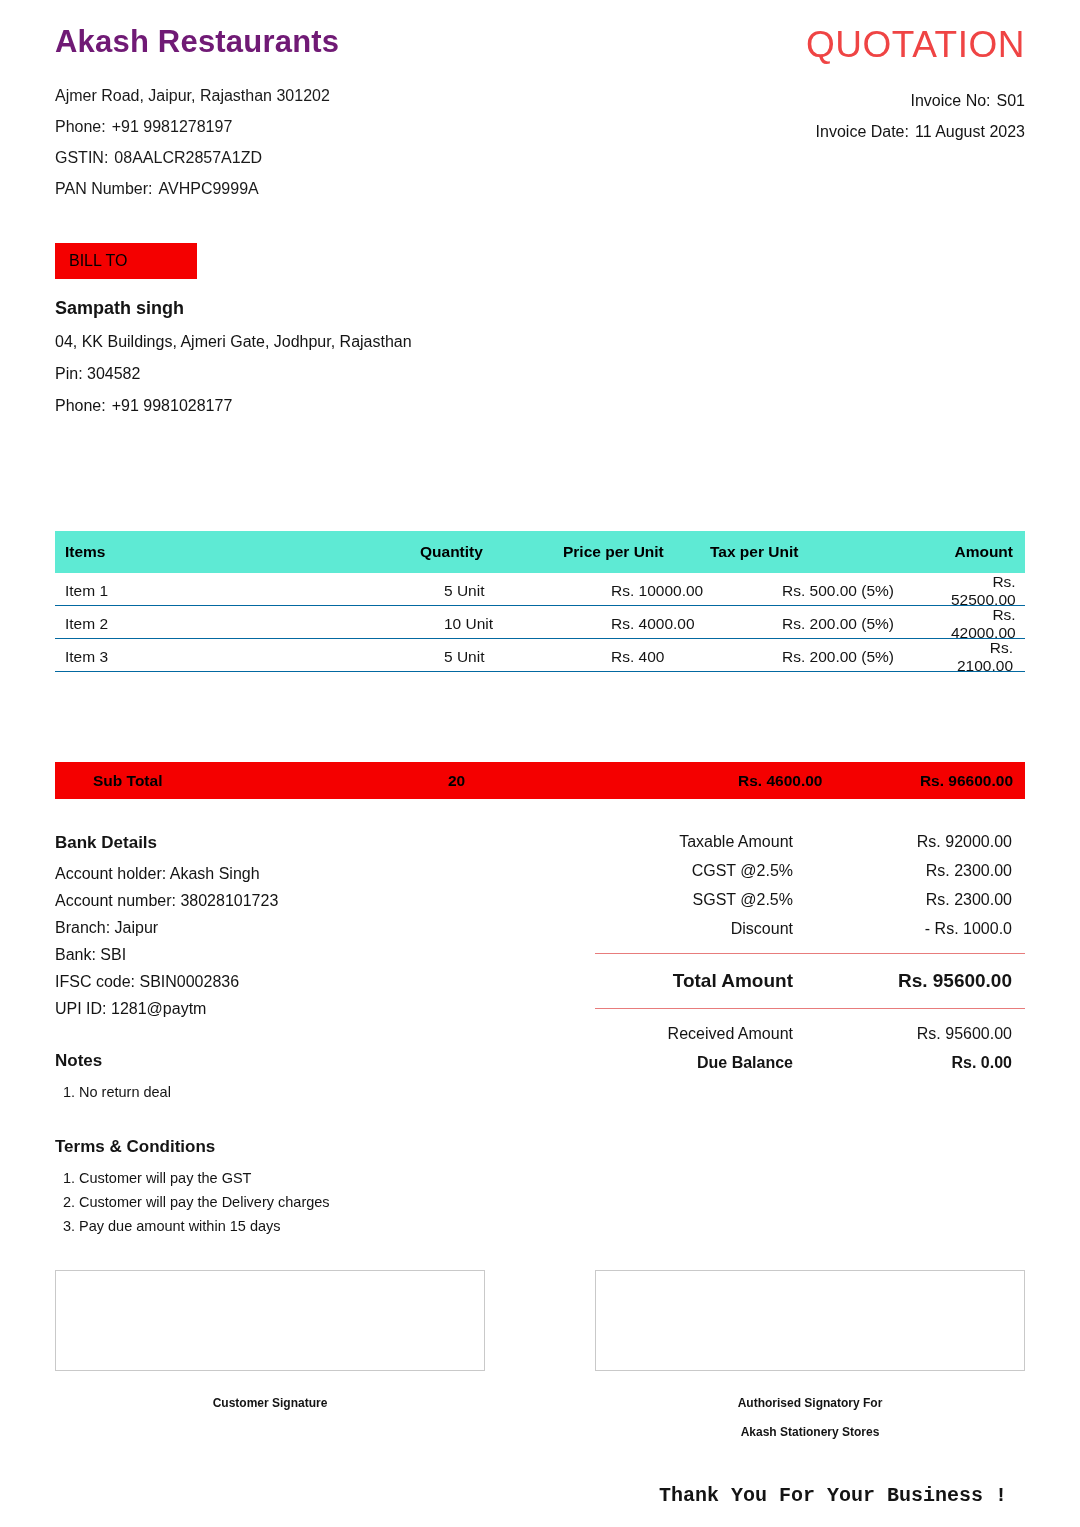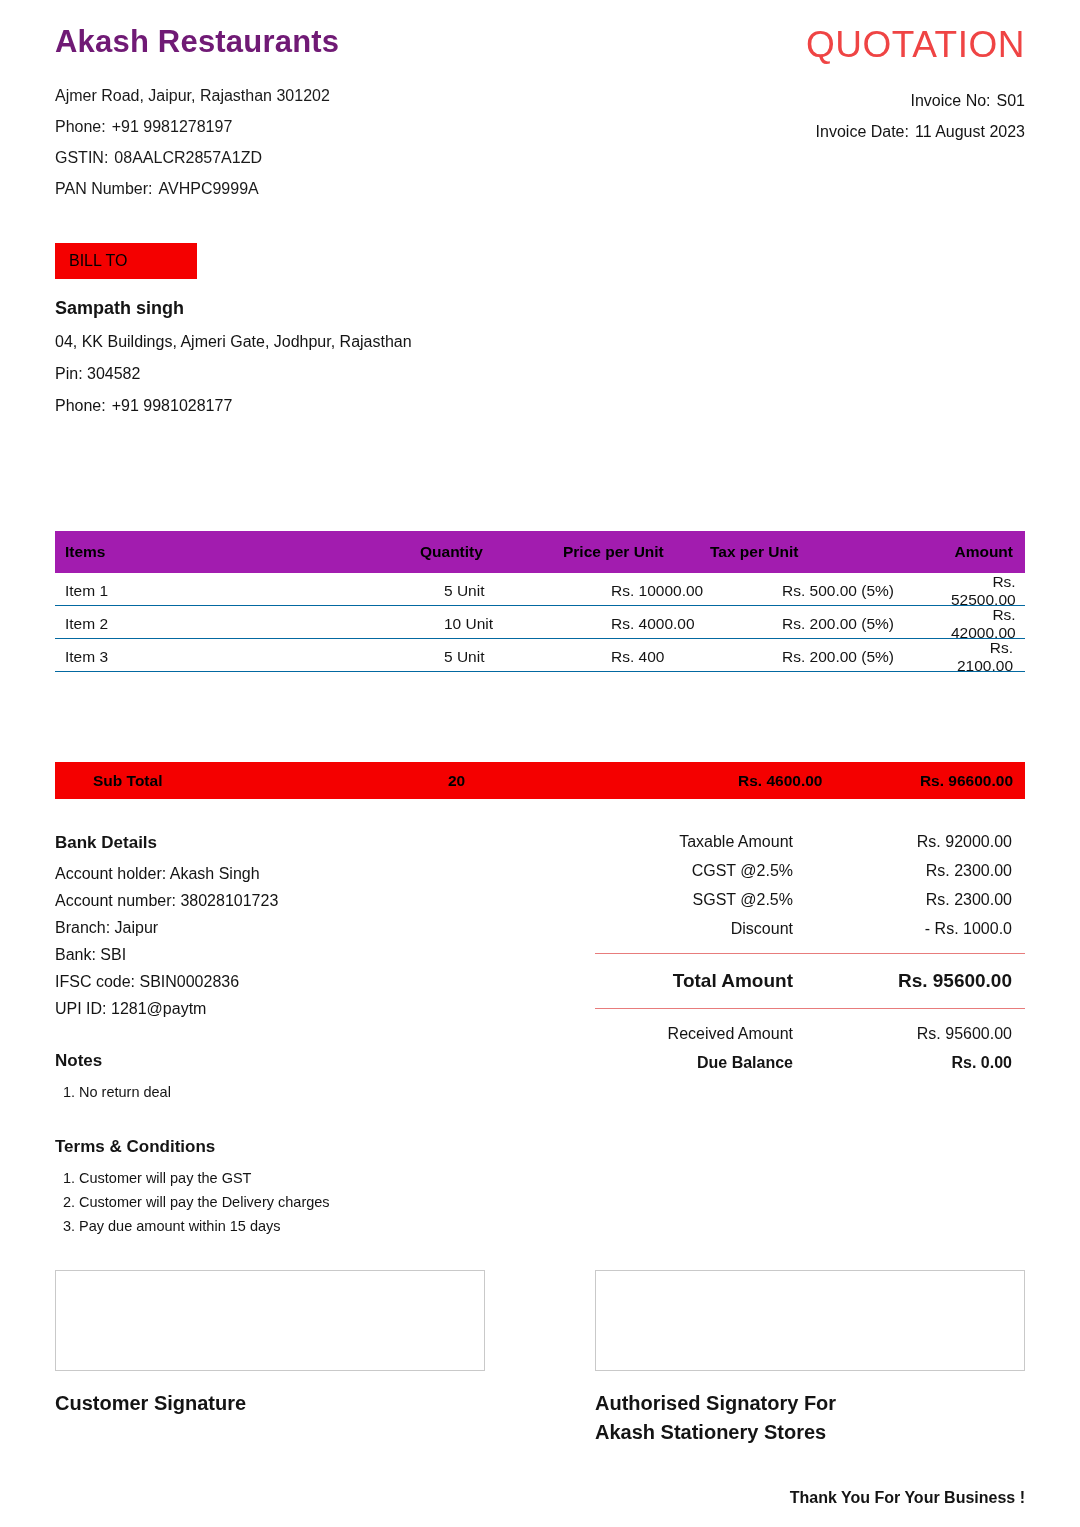--- a/index.html
+++ b/index.html
@@ -39,21 +39,21 @@
   
   .items-table { margin-top: 116px; }
   .grid-row {
     display: grid;
     grid-template-columns: 355px 143px 147px 155px 1fr;
     align-items: center;
   }
   .grid-row > div:not(.col-amount) { padding-left: 10px; }
   .col-amount { text-align: right; padding-right: 12px; }
   .tbl-header {
-    background: #a21caf; height: 42px;
+    background: #5eead4; height: 42px;
     font-weight: bold; font-size: 15.5px; color: #000;
   }
   .tbl-row {
     height: 33px; font-size: 15.5px;
     border-bottom: 1px solid #0369a1;
     gap: 24px;
   }
   .subtotal-bar {
     margin-top: 90px; background: #f40000; height: 37px;
     font-weight: bold; font-size: 15.5px; color: #000; padding-left: 28px;
@@ -78,26 +78,26 @@
 
   .notes-title { margin-top: 33px; }
   ol.doc-list { margin-top: 13px; padding-left: 24px; font-size: 14.5px; }
   ol.doc-list li { margin-bottom: 7px; line-height: 17px; }
   .terms-title { margin-top: 36px; }
 
   
   .signatures { margin-top: 28px; display: flex; justify-content: space-between; }
   .sig-block { width: 430px; }
   .sig-box { width: 430px; height: 101px; border: 1px solid #c9c9c9; background: #fff; }
-  .sig-label { margin-top: 18px; text-align: left; font-size: 20px; font-weight: bold; line-height: 29px; }
+  .sig-label { margin-top: 18px; text-align: center; font-size: 12px; font-weight: bold; line-height: 29px; }
 
   
   .footer {
-    position: absolute; right: 55px; bottom: 20px;
-    font-size: 16px; font-weight: bold; text-align: right;
+    position: absolute; right: 73px; bottom: 20px;
+    font-size: 20px; font-weight: bold; text-align: right; font-family: Liberation Mono, monospace;
   }
 </style>
 </head>
 <body>
 
 <div class="page">
 
   <div class="header">
     <div class="header-left">
       <div class="company-name">Akash Restaurants</div>

